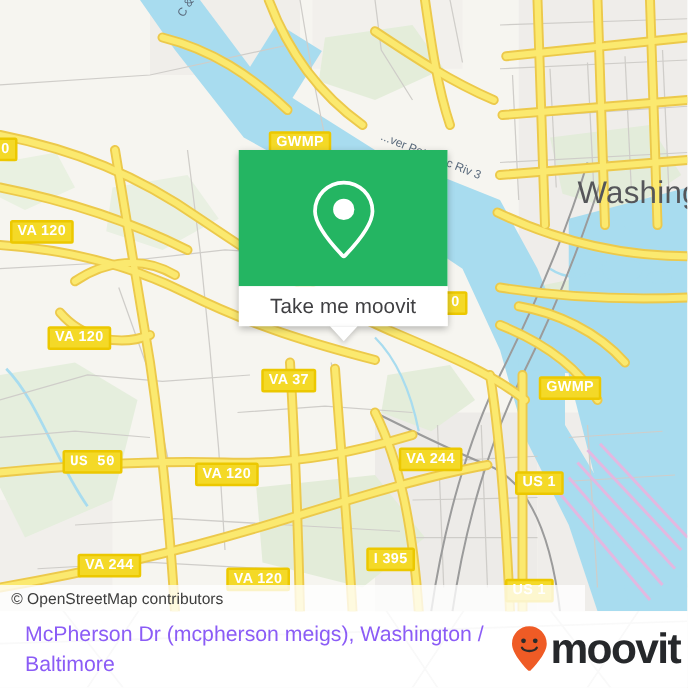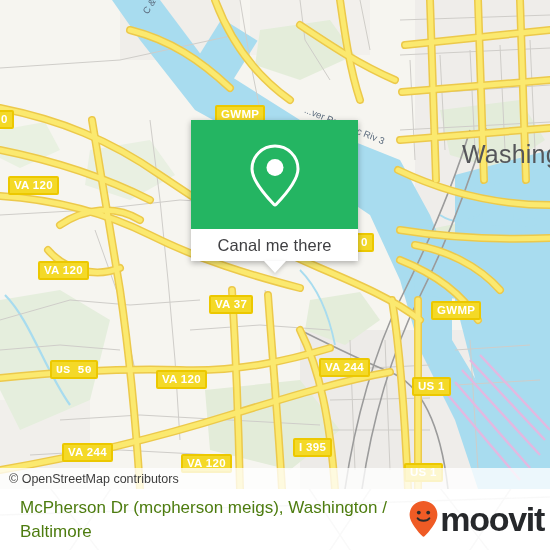--- a/index.html
+++ b/index.html
@@ -61,21 +61,21 @@
     text-align: center;
     box-sizing: content-box;
     letter-spacing: .3px;
   }
 
   
   #osm-attr {
     position: absolute;
     left: 0;
     bottom: 0;
-    width: 550px;
+    width: 468px;
     height: 21px;
     background: rgba(255,255,255,0.78);
     display: flex;
     align-items: center;
   }
   #osm-attr .txt {
     font-size: 12.5px;
     color: #3d3d3d;
     padding-left: 9px;
   }
@@ -136,21 +136,21 @@
     opacity: .045;
     pointer-events: none;
   }
   #footer-title {
     position: relative;
     z-index: 2;
     padding-left: 20px;
     width: 372px;
     font-size: 17px;
     line-height: 24px;
-    color: #4d7c0f;
+    color: #8b5cf6;
   }
   #brand {
     position: absolute;
     right: 6px;
     top: 12px;
     z-index: 2;
     display: flex;
     align-items: center;
     height: 36px;
   }
@@ -362,21 +362,21 @@
   </div>
 
   <div id="card">
     <div id="card-top">
       <svg width="56" height="66" viewBox="0 0 56 66">
         <path d="M28 4 C15.3 4 5 14.3 5 27 C5 37 16 51 27 62.5 C27.6 63.1 28.4 63.1 29 62.5 C40 51 51 37 51 27 C51 14.3 40.7 4 28 4 Z" fill="none" stroke="#ffffff" stroke-width="3"></path>
         <circle cx="28" cy="25.5" r="8.5" fill="#ffffff"></circle>
       </svg>
     </div>
     <div id="card-bottom">
-      <span class="label">Canal me there</span>
+      <span class="label">Take me moovit</span>
     </div>
     <div id="card-tail"></div>
   </div>
 
   <div id="footer">
 
     <svg id="footer-wm" viewBox="0 0 550 90">
       <g stroke="#7a7a7a" stroke-width="1.4" fill="none">
         <path d="M40 0 L110 90"></path>
         <path d="M120 0 L60 90"></path>

